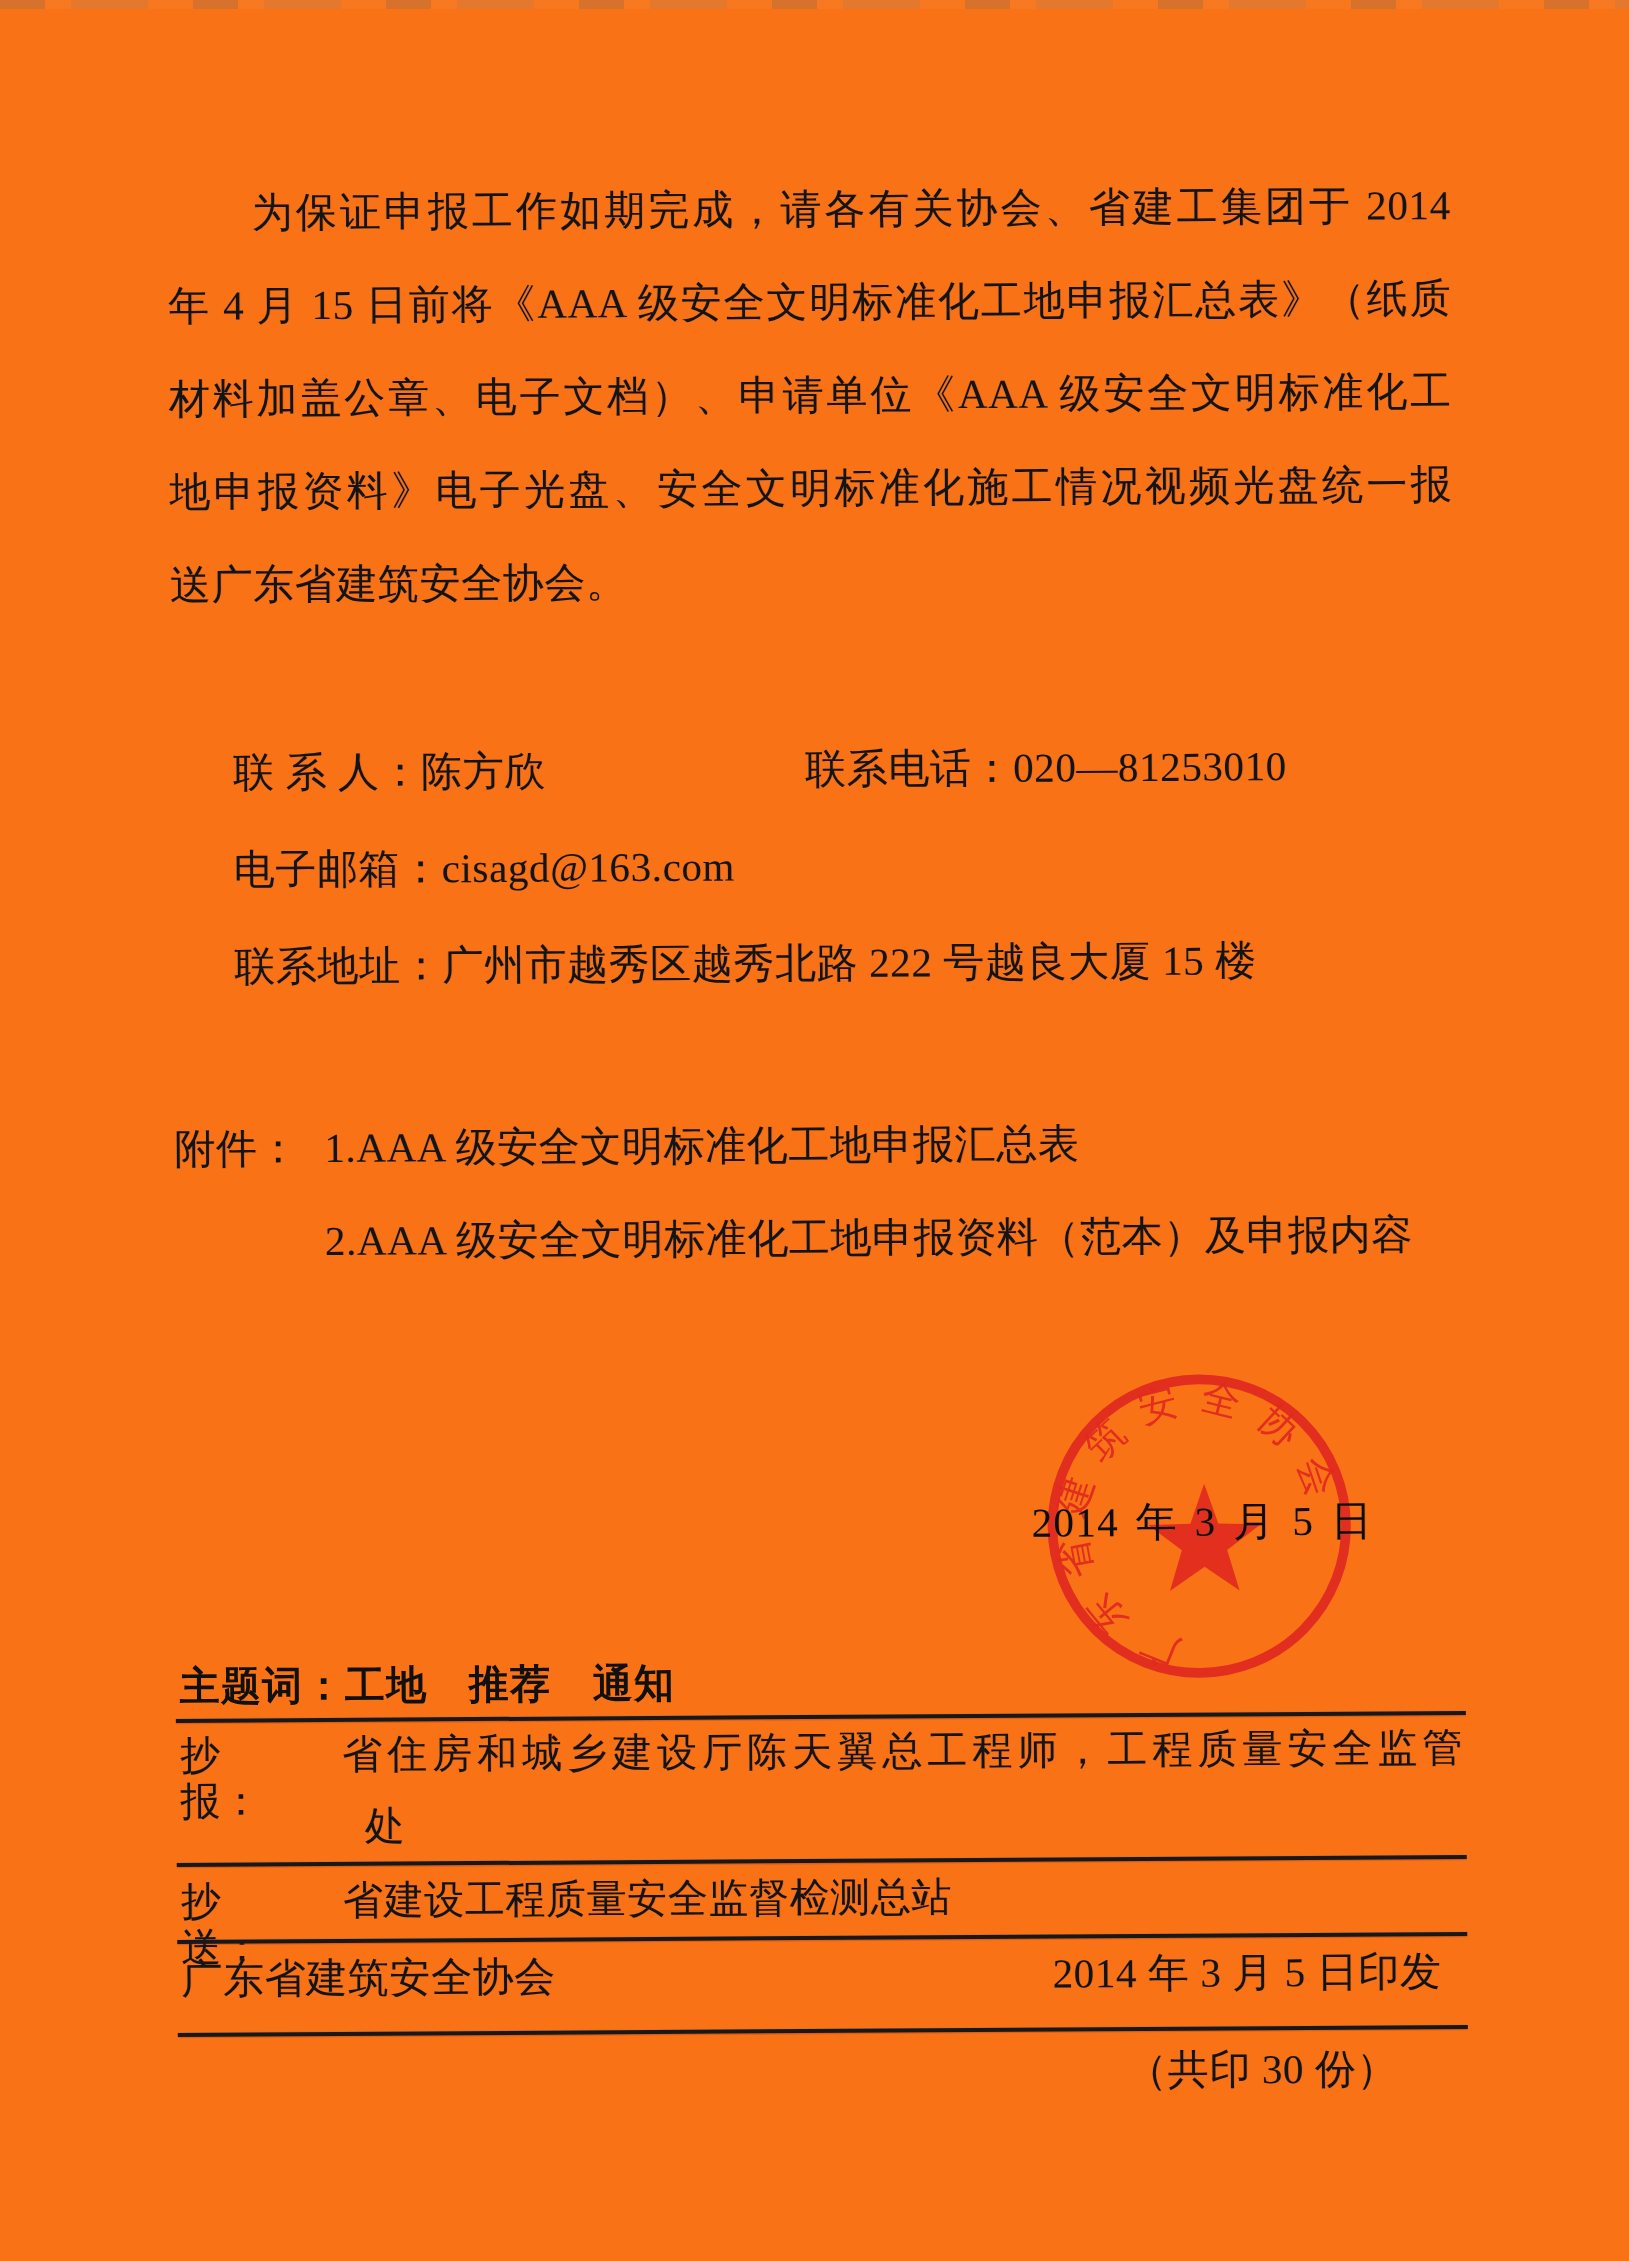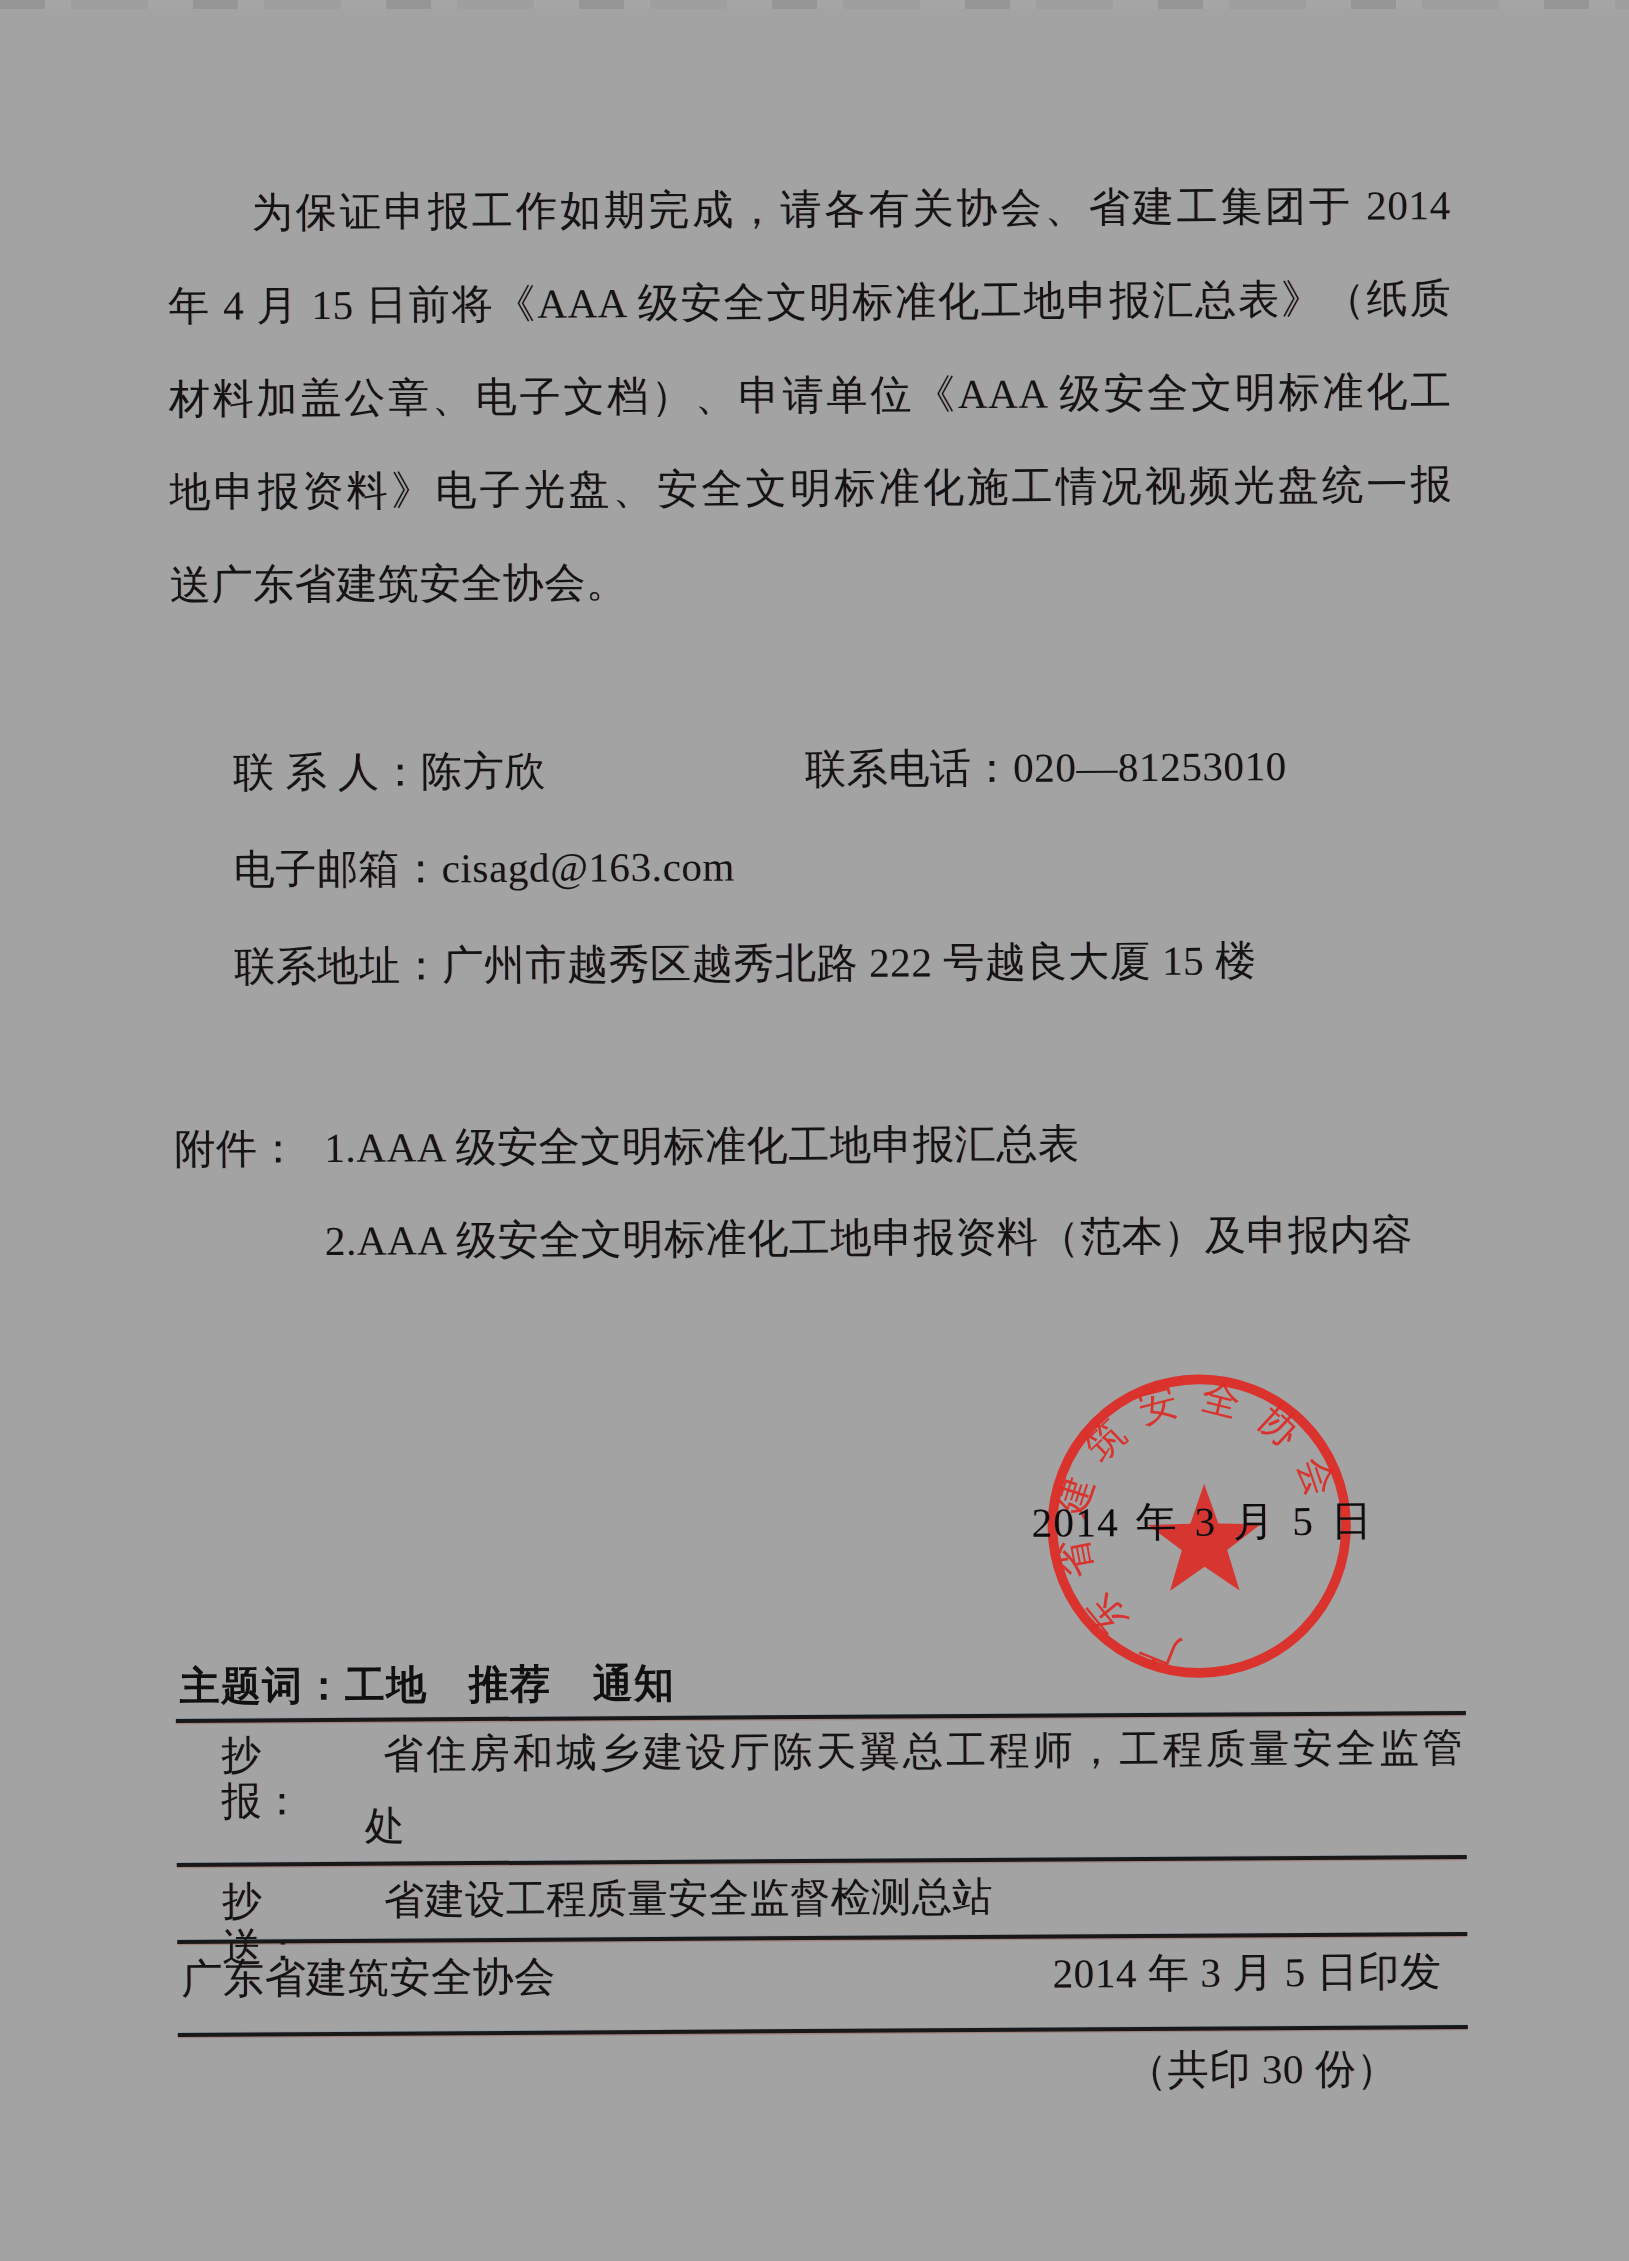--- a/index.html
+++ b/index.html
@@ -1,19 +1,19 @@
 <!DOCTYPE html>
 <html style="font-size:10.3px"><head>
 <meta charset="utf-8">
 <style>
   html,body { margin:0; padding:0; background:#555; }
   .page {
     position:relative;
     width:1630px; height:2261px;
-    background:#a3a3a3;
+    background:#f97316;
     overflow:hidden;
     font-family:"Liberation Serif","DejaVu Serif",serif;
     color:#141414;
   }
   
   .scan-band {
     position:absolute; left:0; top:0; right:0; height:9px;
     background:repeating-linear-gradient(90deg,
       rgba(110,110,110,.45) 0 45px, rgba(210,210,210,.10) 45px 71px,
       rgba(140,140,140,.35) 71px 148px, rgba(225,225,225,.08) 148px 193px);
@@ -57,21 +57,21 @@
   }
   .rule { position:absolute; left:173px; width:1290px; height:3.9px; background:#181818;
           box-shadow:0 1.3px 0 rgba(150,30,20,.25), 0 -0.6px 0 rgba(40,110,170,.2); }
   .rule1 { top:1715px; }
   .rule2 { top:1859px; }
   .rule3 { top:1936px; }
   .rule4 { top:2029px; }
   .copy-row { position:absolute; left:177px; width:1283px; display:flex; font-size:40px; height:46px; line-height:46px; letter-spacing:0.6px; }
   .copy-report { top:1729px; }
   .copy-send { top:1875px; }
-  .copy-label { flex:none; width:162px;margin-left:41px; }
+  .copy-label { flex:none; width:162px; }
   .copy-text-just { flex:1; text-align:justify; text-align-last:justify; text-justify:inter-character; }
   .wrap-char { position:absolute; left:361px; top:1801px; height:46px; line-height:46px; font-size:40px; }
   .issuer-row { position:absolute; left:177px; right:193px; top:1952px; height:46px; line-height:46px;
                 display:flex; justify-content:space-between; font-size:41px; letter-spacing:0.6px; }
   .copies-row { position:absolute; right:237px; top:2049px; height:46px; line-height:46px;
                 font-size:41px; letter-spacing:0.6px; }
 </style>
 </head>
 <body>
 

